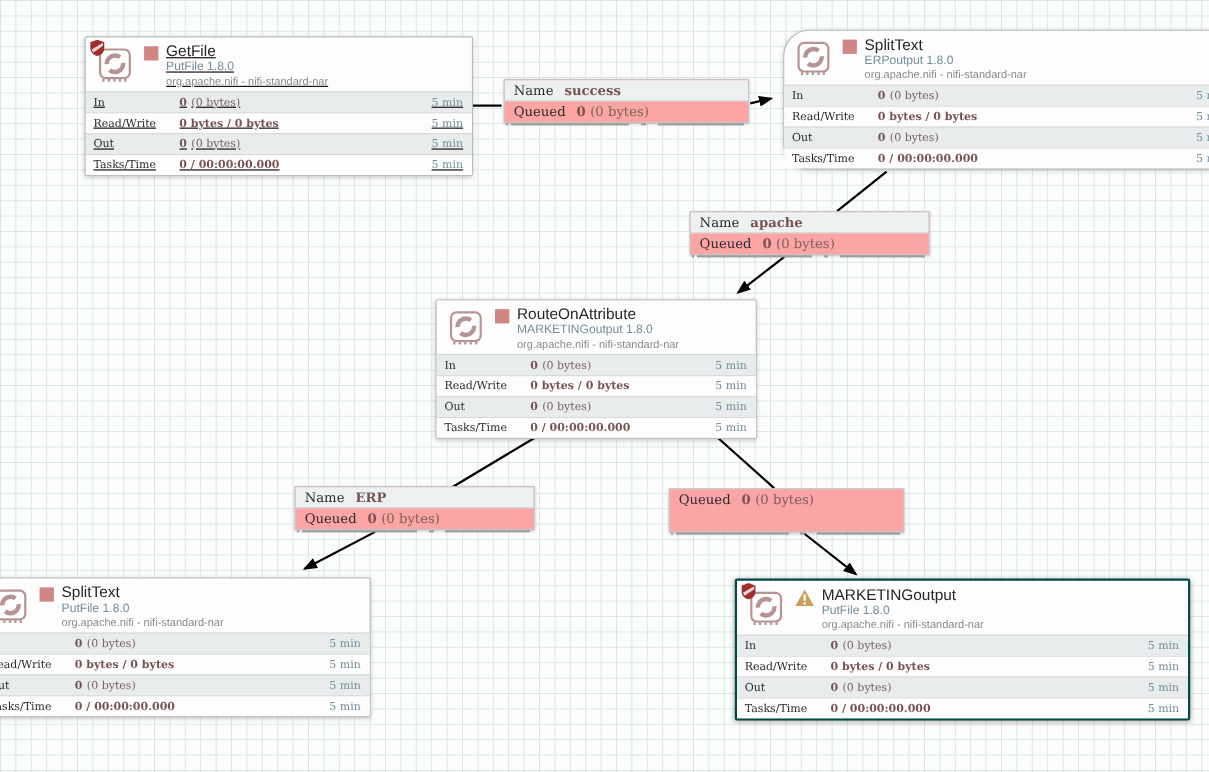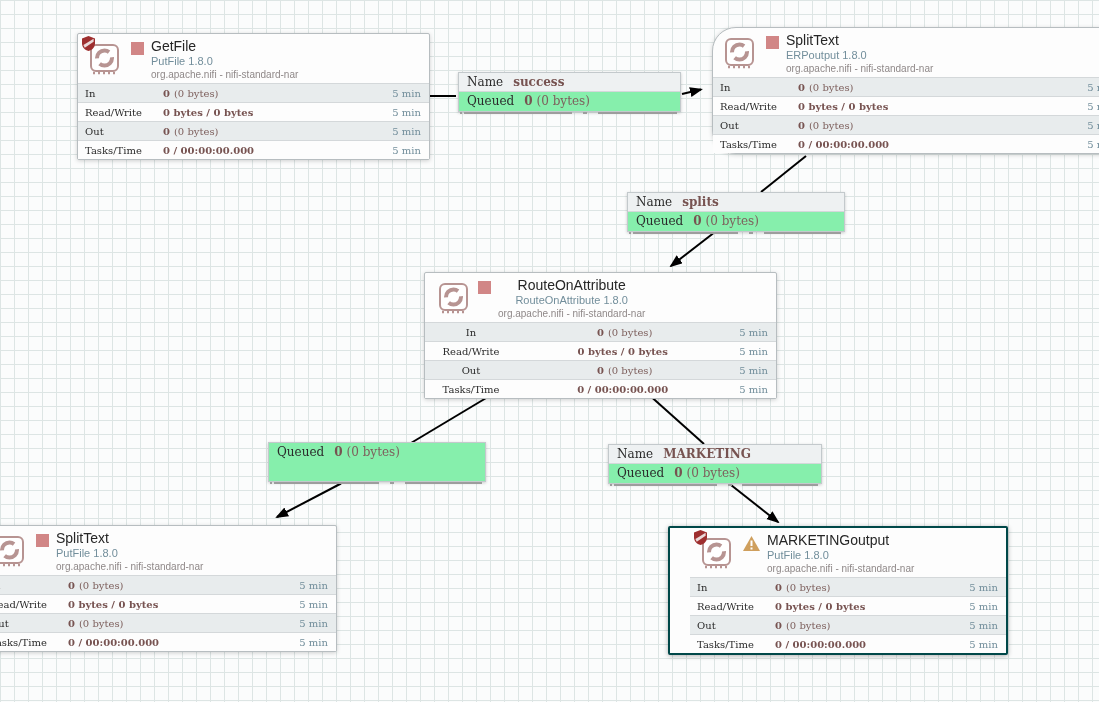--- a/index.html
+++ b/index.html
@@ -45,21 +45,21 @@
   .p-row.alt{background:#e8eced;}
   .r-label{flex:0 0 auto;width:78px;padding-left:7px;}
   .r-value{flex:1 1 auto;white-space:nowrap;overflow:hidden;color:#7d5f5c;}
   .r-value b{color:#775351;font-weight:700;}
   .r-rest{margin-left:4px;}
   .r-window{flex:0 0 auto;padding-right:8px;color:#728e9b;}
 
   
   .conn-label{
     position:absolute;height:40px;
-    background:#86efac;border:1px solid #c3c9cc;box-sizing:border-box;
+    background:#fca5a5;border:1px solid #c3c9cc;box-sizing:border-box;
     box-shadow:0 1px 3px rgba(0,0,0,0.2);
     font-family:"DejaVu Serif", serif;font-size:12px;color:#2b2b2b;
   }
   .conn-label::after{
     content:"";position:absolute;left:1px;right:1px;bottom:-3px;height:2px;
     background:linear-gradient(to right,
       #9d9d9d 0 1%, transparent 1% 2%,
       #9d9d9d 2% 51%, transparent 51% 56%,
       #9d9d9d 56% 58%, transparent 58% 63%,
       #9d9d9d 63% 99%, transparent 99% 100%);
@@ -84,21 +84,21 @@
     <path d="M682,94 L701,89.5" marker-end="url(#arrow)"></path>
     <path d="M806,156 L761,192"></path>
     <path d="M713,233.5 L671,266" marker-end="url(#arrow)"></path>
     <path d="M487,397.5 L411,443"></path>
     <path d="M341,483.5 L277,517" marker-end="url(#arrow)"></path>
     <path d="M652,397.5 L704,444"></path>
     <path d="M731,485 L778,522" marker-end="url(#arrow)"></path>
   </g>
 </svg>
 
-<div class="processor" style="left:77px;top:33px;width:353px;">
+<div class="processor" style="left:77px;top:33px;width:353px;text-decoration:underline;">
   <div class="p-header">
     <span class="p-iconwrap">
       <svg width="40" height="40" viewBox="0 0 40 40">
         <rect x="6" y="6" width="27" height="26" rx="5" fill="#fff" stroke="#b79492" stroke-width="2"></rect>
         <circle cx="19.5" cy="19" r="7.5" fill="none" stroke="#b79492" stroke-width="4" stroke-dasharray="17 6"></circle>
         <line x1="8" y1="34" x2="32" y2="34" stroke="#b79492" stroke-width="2.5" stroke-dasharray="2 3"></line>
       </svg>
       <span class="p-shield">
         <svg width="13" height="15" viewBox="0 0 14 16">
           <path d="M7 0 L14 2.5 V8 C14 12 11 15 7 16 C3 15 0 12 0 8 V2.5 Z" fill="#9e2f2f"></path>
@@ -170,35 +170,35 @@
     <span class="r-value"><b>0</b><span class="r-rest">(0 bytes)</span></span>
     <span class="r-window">5 min</span>
   </div>
   <div class="p-row">
     <span class="r-label">Tasks/Time</span>
     <span class="r-value"><b>0 / 00:00:00.000</b><span class="r-rest"></span></span>
     <span class="r-window">5 min</span>
   </div>
 </div>
 
-<div class="processor" style="left:424px;top:272px;width:353px;text-align:center;">
+<div class="processor" style="left:396px;top:272px;width:292px;">
   <div class="p-header">
     <span class="p-iconwrap">
       <svg width="40" height="40" viewBox="0 0 40 40">
         <rect x="6" y="6" width="27" height="26" rx="5" fill="#fff" stroke="#b79492" stroke-width="2"></rect>
         <circle cx="19.5" cy="19" r="7.5" fill="none" stroke="#b79492" stroke-width="4" stroke-dasharray="17 6"></circle>
         <line x1="8" y1="34" x2="32" y2="34" stroke="#b79492" stroke-width="2.5" stroke-dasharray="2 3"></line>
       </svg>
     </span>
     <span class="p-status">
         <span class="status-square"></span>
       </span>
     <div class="p-titles">
       <div class="p-name">RouteOnAttribute</div>
-      <div class="p-type">RouteOnAttribute 1.8.0</div>
+      <div class="p-type">MARKETINGoutput 1.8.0</div>
       <div class="p-bundle">org.apache.nifi - nifi-standard-nar</div>
     </div>
   </div>
   <div class="p-row alt">
     <span class="r-label">In</span>
     <span class="r-value"><b>0</b><span class="r-rest">(0 bytes)</span></span>
     <span class="r-window">5 min</span>
   </div>
   <div class="p-row">
     <span class="r-label">Read/Write</span>
@@ -251,21 +251,21 @@
     <span class="r-value"><b>0</b><span class="r-rest">(0 bytes)</span></span>
     <span class="r-window">5 min</span>
   </div>
   <div class="p-row">
     <span class="r-label">Tasks/Time</span>
     <span class="r-value"><b>0 / 00:00:00.000</b><span class="r-rest"></span></span>
     <span class="r-window">5 min</span>
   </div>
 </div>
 
-<div class="processor selected" style="left:668px;top:526px;width:340px;padding-left:20px;">
+<div class="processor selected" style="left:668px;top:526px;width:414px;">
   <div class="p-header">
     <span class="p-iconwrap">
       <svg width="40" height="40" viewBox="0 0 40 40">
         <rect x="6" y="6" width="27" height="26" rx="5" fill="#fff" stroke="#b79492" stroke-width="2"></rect>
         <circle cx="19.5" cy="19" r="7.5" fill="none" stroke="#b79492" stroke-width="4" stroke-dasharray="17 6"></circle>
         <line x1="8" y1="34" x2="32" y2="34" stroke="#b79492" stroke-width="2.5" stroke-dasharray="2 3"></line>
       </svg>
       <span class="p-shield">
         <svg width="13" height="15" viewBox="0 0 14 16">
           <path d="M7 0 L14 2.5 V8 C14 12 11 15 7 16 C3 15 0 12 0 8 V2.5 Z" fill="#9e2f2f"></path>
@@ -312,33 +312,33 @@
   <div class="c-row name">
     <span class="c-key">Name</span><span class="c-val">success</span>
   </div>
   <div class="c-row">
     <span class="c-key">Queued</span><span class="c-val">0</span><span class="c-rest">(0 bytes)</span>
   </div>
 </div>
 
 <div class="conn-label" style="left:627px;top:192px;width:218px;">
   <div class="c-row name">
-    <span class="c-key">Name</span><span class="c-val">splits</span>
+    <span class="c-key">Name</span><span class="c-val">apache</span>
   </div>
   <div class="c-row">
     <span class="c-key">Queued</span><span class="c-val">0</span><span class="c-rest">(0 bytes)</span>
   </div>
 </div>
 
 <div class="conn-label" style="left:268px;top:442px;width:218px;">
+  <div class="c-row name">
+    <span class="c-key">Name</span><span class="c-val">ERP</span>
+  </div>
   <div class="c-row">
     <span class="c-key">Queued</span><span class="c-val">0</span><span class="c-rest">(0 bytes)</span>
   </div>
 </div>
 
 <div class="conn-label" style="left:608px;top:444px;width:214px;">
-  <div class="c-row name">
-    <span class="c-key">Name</span><span class="c-val">MARKETING</span>
-  </div>
   <div class="c-row">
     <span class="c-key">Queued</span><span class="c-val">0</span><span class="c-rest">(0 bytes)</span>
   </div>
 </div>
 
 </body></html>

